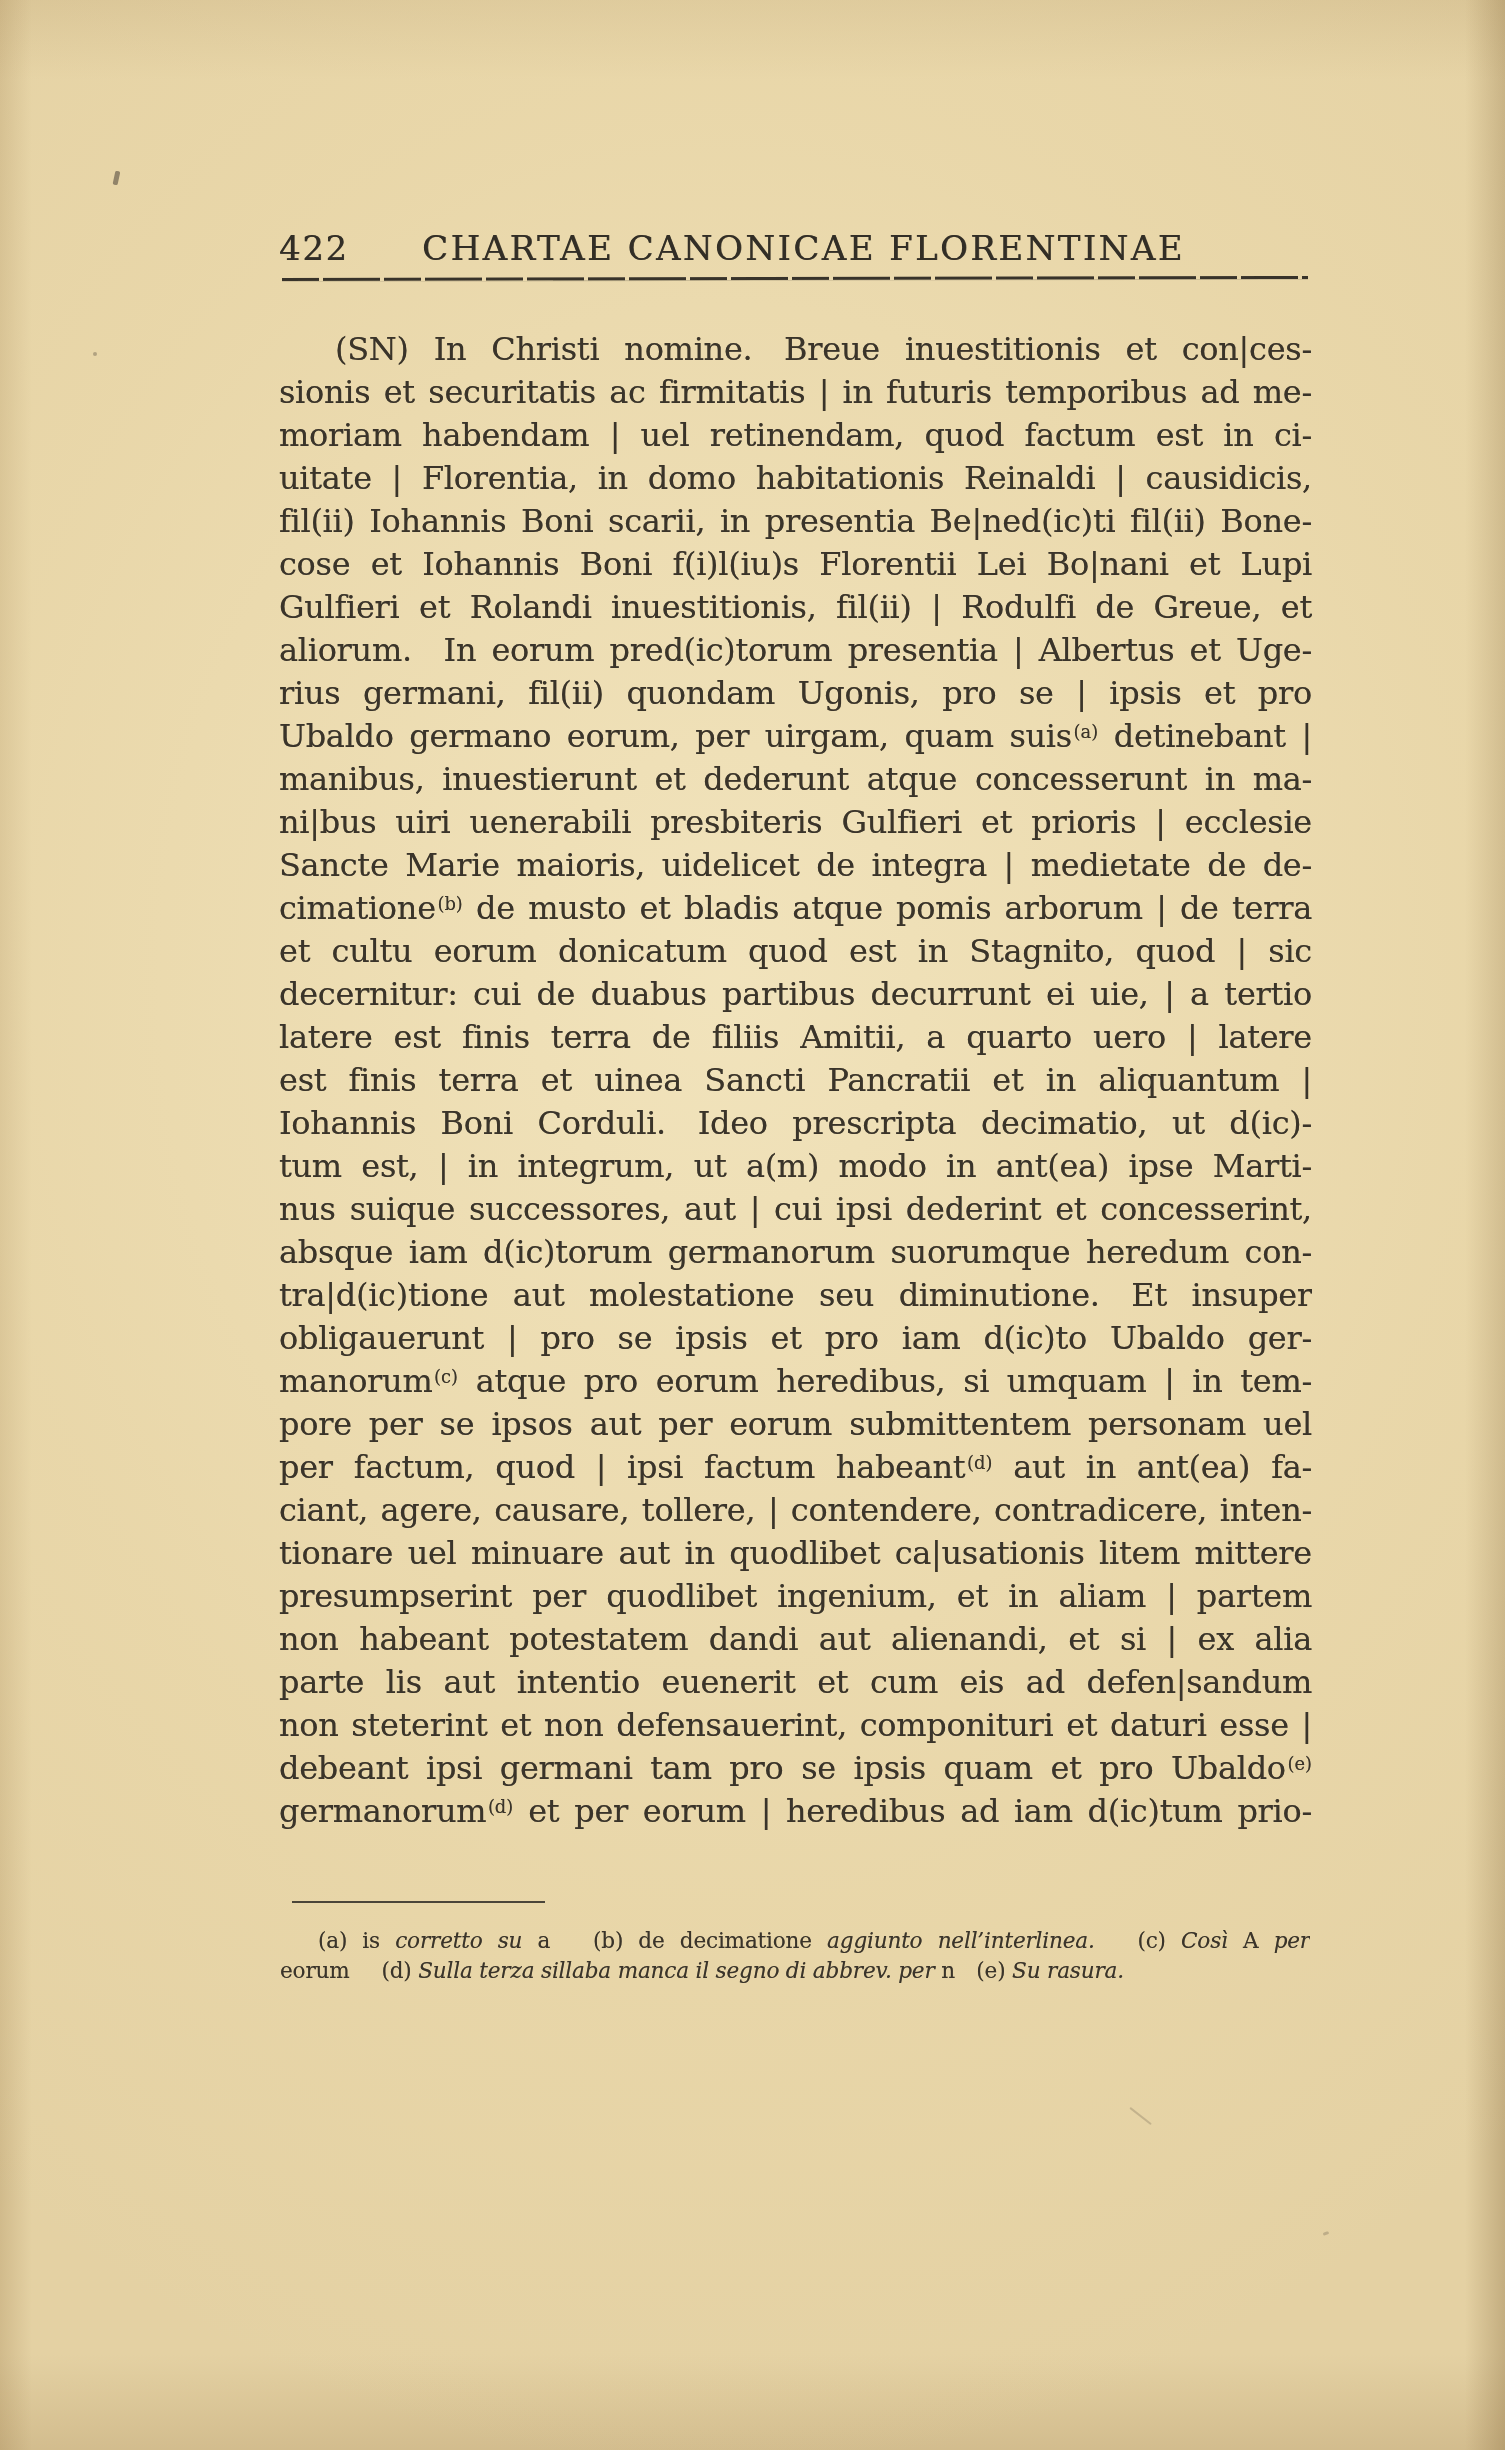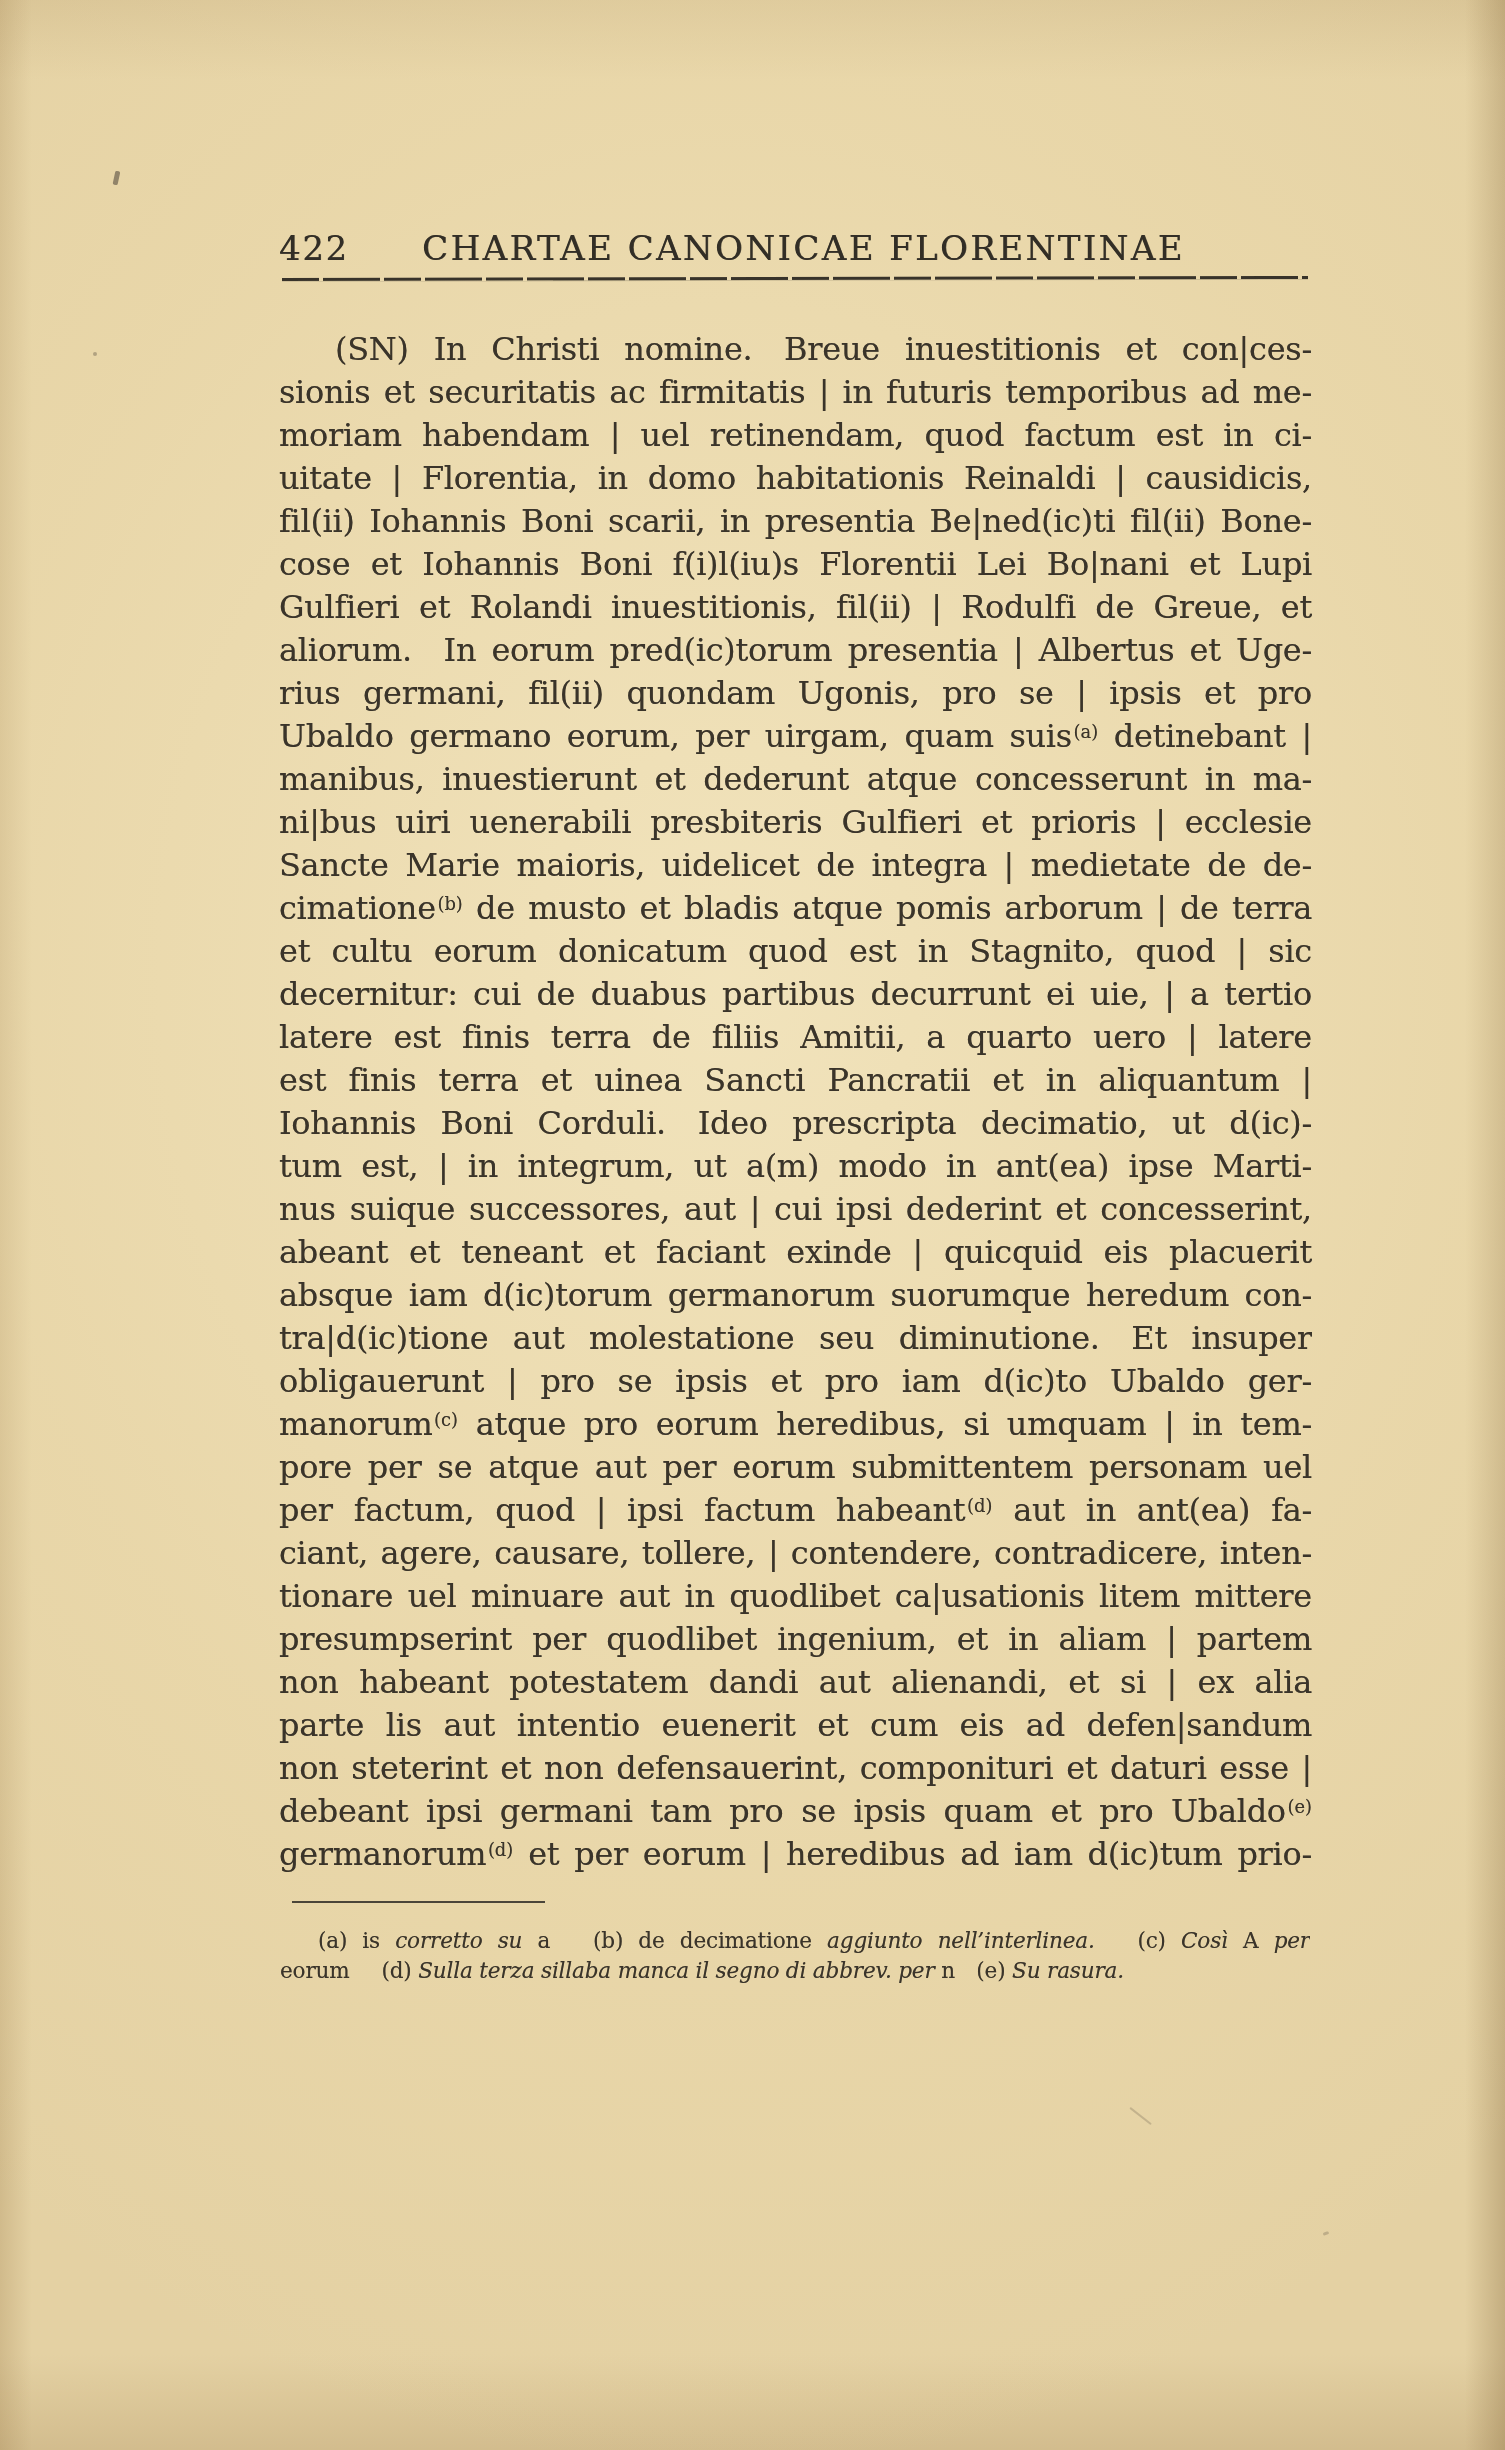--- a/index.html
+++ b/index.html
@@ -101,26 +101,25 @@
       <div class="line">ni|bus uiri uenerabili presbiteris Gulfieri et prioris | ecclesie</div>
       <div class="line">Sancte Marie maioris, uidelicet de integra | medietate de de-</div>
       <div class="line">cimatione<sup>(b)</sup> de musto et bladis atque pomis arborum | de terra</div>
       <div class="line">et cultu eorum donicatum quod est in Stagnito, quod | sic</div>
       <div class="line">decernitur: cui de duabus partibus decurrunt ei uie, | a tertio</div>
       <div class="line">latere est finis terra de filiis Amitii, a quarto uero | latere</div>
       <div class="line">est finis terra et uinea Sancti Pancratii et in aliquantum |</div>
       <div class="line">Iohannis Boni Corduli. Ideo prescripta decimatio, ut d(ic)-</div>
       <div class="line">tum est, | in integrum, ut a(m) modo in ant(ea) ipse Marti-</div>
       <div class="line">nus suique successores, aut | cui ipsi dederint et concesserint,</div>
-      <div class="line">abeant et teneant et faciant exinde | quicquid eis placuerit</div>
       <div class="line">absque iam d(ic)torum germanorum suorumque heredum con-</div>
       <div class="line">tra|d(ic)tione aut molestatione seu diminutione. Et insuper</div>
       <div class="line">obligauerunt | pro se ipsis et pro iam d(ic)to Ubaldo ger-</div>
       <div class="line">manorum<sup>(c)</sup> atque pro eorum heredibus, si umquam | in tem-</div>
-      <div class="line">pore per se atque aut per eorum submittentem personam uel</div>
+      <div class="line">pore per se ipsos aut per eorum submittentem personam uel</div>
       <div class="line">per factum, quod | ipsi factum habeant<sup>(d)</sup> aut in ant(ea) fa-</div>
       <div class="line">ciant, agere, causare, tollere, | contendere, contradicere, inten-</div>
       <div class="line">tionare uel minuare aut in quodlibet ca|usationis litem mittere</div>
       <div class="line">presumpserint per quodlibet ingenium, et in aliam | partem</div>
       <div class="line">non habeant potestatem dandi aut alienandi, et si | ex alia</div>
       <div class="line">parte lis aut intentio euenerit et cum eis ad defen|sandum</div>
       <div class="line">non steterint et non defensauerint, componituri et daturi esse |</div>
       <div class="line">debeant ipsi germani tam pro se ipsis quam et pro Ubaldo<sup>(e)</sup></div>
       <div class="line">germanorum<sup>(d)</sup> et per eorum | heredibus ad iam d(ic)tum prio-</div>
     </div>

